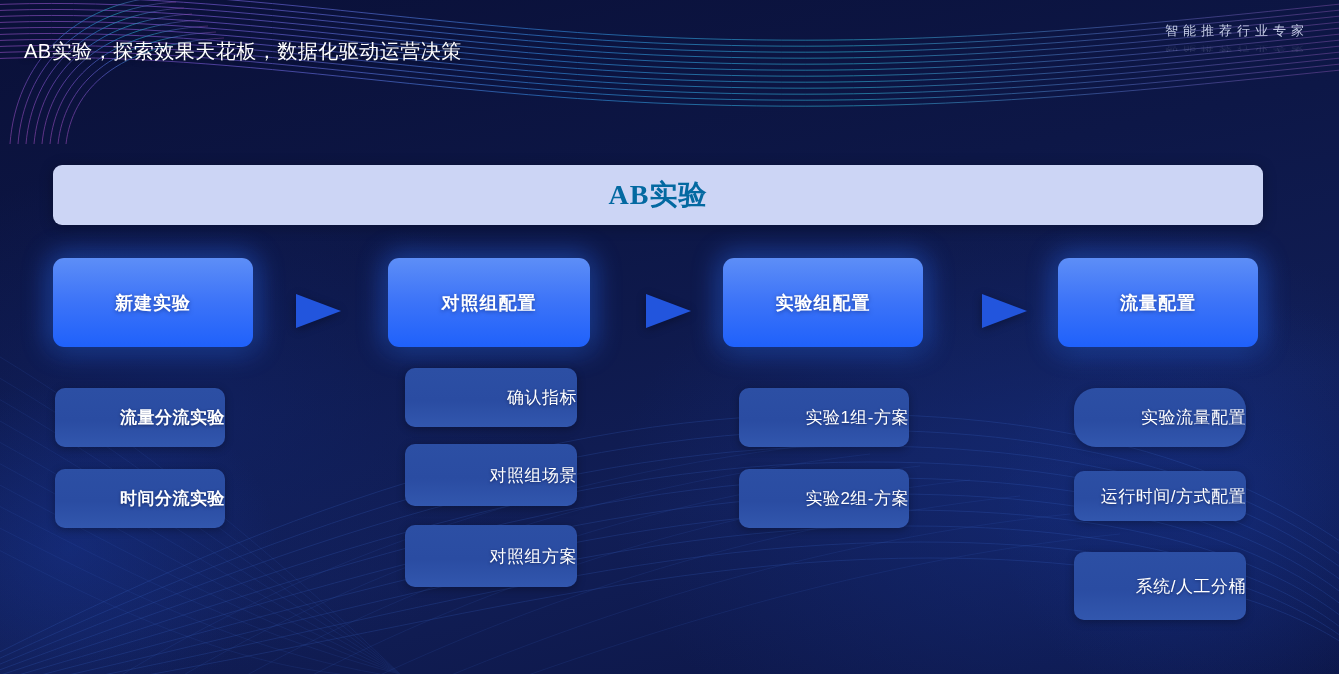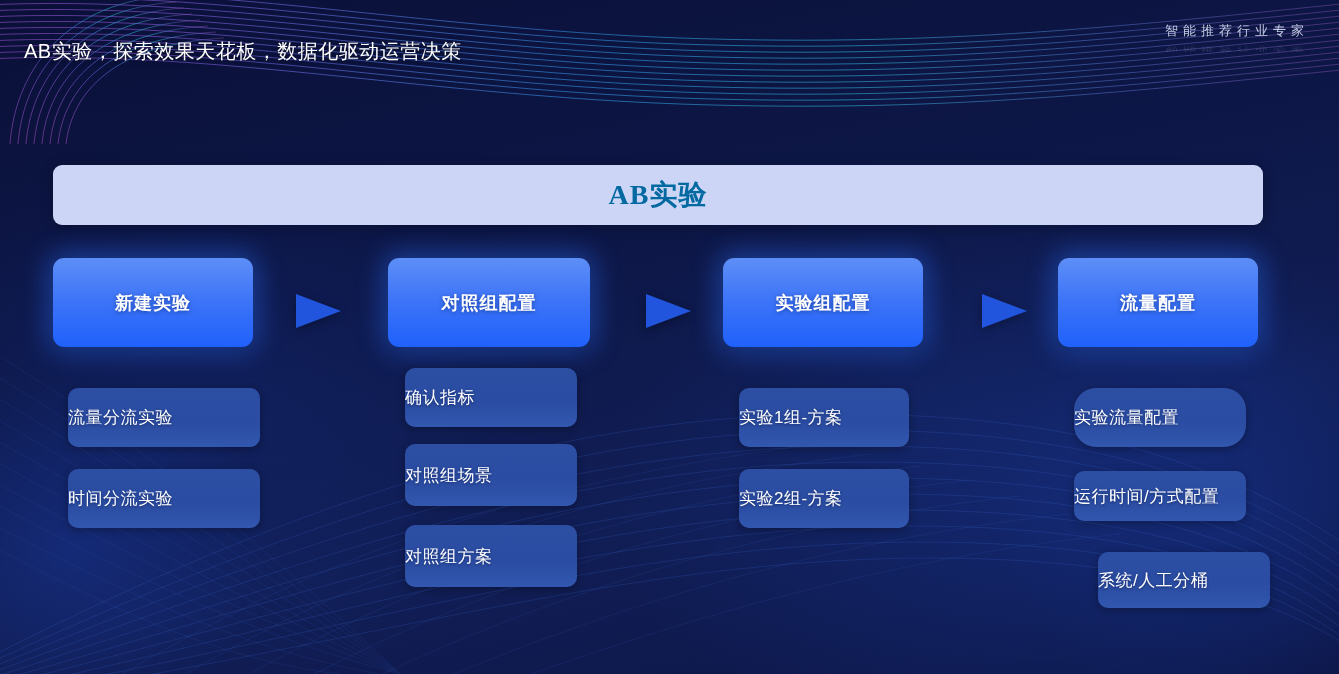--- a/index.html
+++ b/index.html
@@ -96,50 +96,50 @@
     font-size:18px; font-weight:700; color:#ffffff;
     letter-spacing:1px;
     text-shadow:0 1px 4px rgba(0,20,80,.5);
   }
 
   .sub-list { margin-top:0; }
   .sub-box {
     height:59px;
     border-radius:10px;
     background:linear-gradient(180deg,#2c4fa4 0%, #2a4ca2 55%, #3257ae 100%);
-    display:flex; align-items:center; justify-content:flex-start;
+    display:flex; align-items:center; justify-content:flex-end;
     box-shadow:0 2px 9px rgba(0,0,0,.30);
   }
   .sub-label {
     font-size:17px; color:#ffffff; letter-spacing:.5px;
     white-space:nowrap;
     text-shadow:0 1px 3px rgba(0,10,50,.5);
   }
 
   
   .sub-box { position:absolute; }
 
-  .c1 .sub-box { left:15px; width:192px; }
+  .c1 .sub-box { left:2px; width:170px;font-weight:bold; }
   .c1 .s0 { top:130px; }
   .c1 .s1 { top:211px; }
 
   .c2 .sub-box { left:17px; width:172px; }
   .c2 .s0 { top:110px; }
   .c2 .s1 { top:186px; }
   .c2 .s1, .c2 .s2 { height:62px; }
   .c2 .s2 { top:267px; }
 
   .c3 .sub-box { left:16px; width:170px; }
   .c3 .s0 { top:130px; }
   .c3 .s1 { top:211px; }
 
   .c4 .sub-box { left:16px; width:172px; }
   .c4 .s0 { top:130px;border-radius:22px; }
   .c4 .s1 { top:213px; height:50px; }
-  .c4 .s2 { top:294px; height:56px;margin-left:24px; }
+  .c4 .s2 { top:294px; height:68px; }
 
   
   .arrow { position:absolute; top:294px; width:0; height:0;
            border-top:17px solid transparent;
            border-bottom:17px solid transparent;
            border-left:45px solid #2255dd;
            filter:drop-shadow(0 2px 5px rgba(0,0,0,.35)); }
   .arrow-1 { left:296px; }
   .arrow-2 { left:646px; }
   .arrow-3 { left:982px; }

